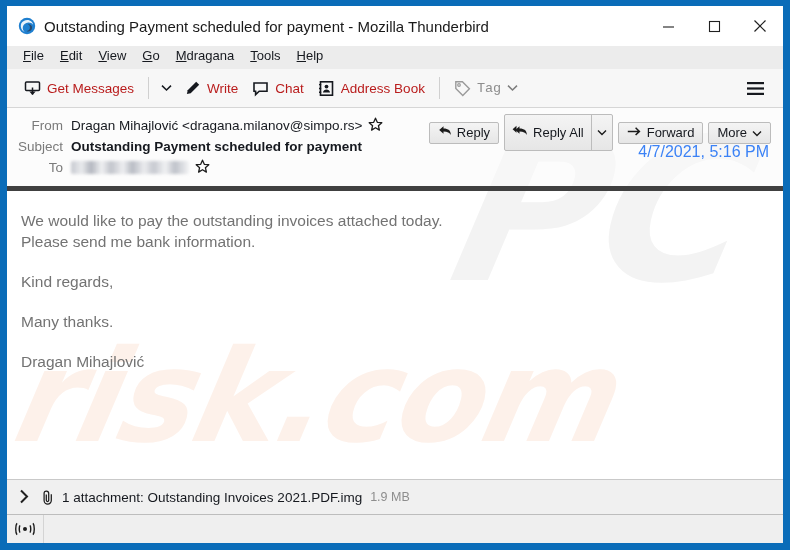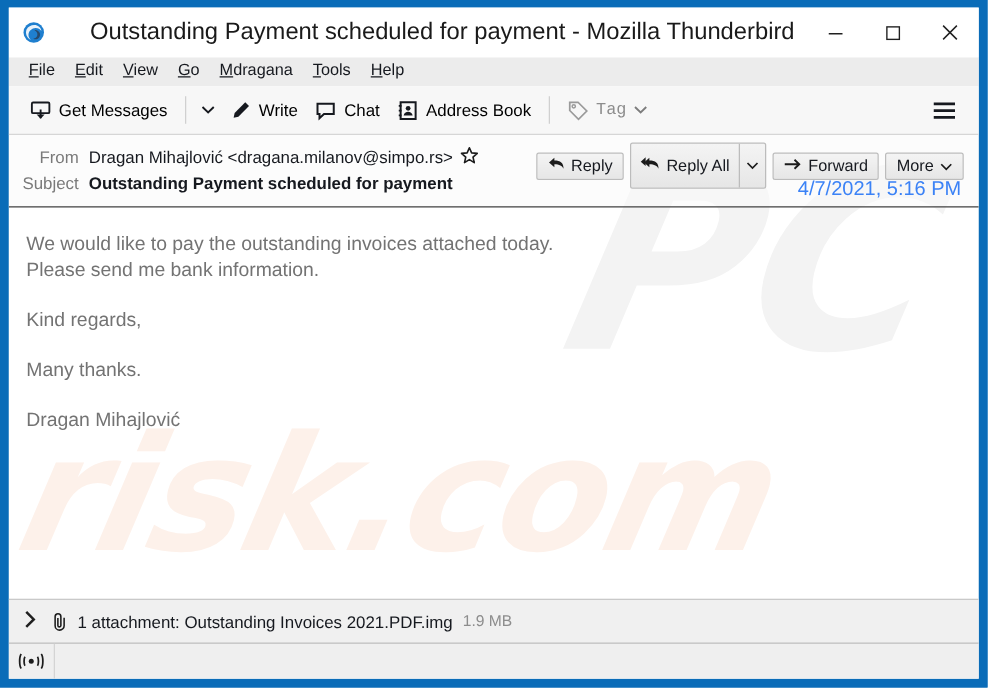--- a/index.html
+++ b/index.html
@@ -71,24 +71,23 @@
     align-items: center;
     z-index: 3;
   }
   .tb-icon {
     margin-left: 11px;
     margin-right: 8px;
     width: 18px; height: 18px;
     display: block;
   }
   .tb-title {
-    font-size: 19px;
+    font-size: 15px;
     color: #1a1a1a;
     white-space: nowrap;
-    margin-left: 28px;
   }
   .tb-buttons {
     margin-left: auto;
     display: flex;
     height: 100%;
   }
   .tb-btn {
     width: 46px;
     height: 100%;
     display: flex;
@@ -127,21 +126,21 @@
     display: flex;
     align-items: center;
     padding-left: 10px;
     z-index: 3;
   }
   .tool {
     display: flex;
     align-items: center;
     gap: 6px;
     font-size: 13.5px;
-    color: #000000;
+    color: #b91c1c;
     padding: 4px 7px;
     border-radius: 3px;
     white-space: nowrap;
     cursor: default;
   }
   .tool.dim { color:#8d8d8d;font-family:Liberation Mono, monospace; }
   .tool svg { display:block; }
   .tsep {
     width: 1px;
     height: 22px;
@@ -158,21 +157,21 @@
     margin-right: 14px;
     padding: 5px 4px;
     display:flex; align-items:center;
     cursor: default;
   }
 
   
   .msghead {
     position: relative;
     background: rgba(250,250,250,0.55);
-    border-bottom: 1px solid #404040;
+    border-bottom: 5px solid #404040;
     padding: 7px 10px 8px 0;
     z-index: 2;
   }
   .hdrow {
     display: flex;
     align-items: center;
     padding: 1px 0;
     min-height: 19px;
   }
   .hdlabel {
@@ -463,20 +462,31 @@
             <svg width="15" height="15" viewBox="0 0 15 15">
                 <path d="M7.5 1.2l1.8 4.1 4.5.4-3.4 3 1 4.4-3.9-2.4-3.9 2.4 1-4.4-3.4-3 4.5-.4z" fill="none" stroke="#1c1c1c" stroke-width="1.3" stroke-linejoin="round"></path>
               </svg>
           </span>
         </div>
       </div>
       <div class="hdrow">
         <div class="hdlabel">Subject</div>
         <div class="hdvalue bold">Outstanding Payment scheduled for payment</div>
       </div>
+      <div class="hdrow">
+        <div class="hdlabel">To</div>
+        <div class="hdvalue">
+          <span class="redacted"></span>
+          <span class="star">
+            <svg width="15" height="15" viewBox="0 0 15 15">
+                <path d="M7.5 1.2l1.8 4.1 4.5.4-3.4 3 1 4.4-3.9-2.4-3.9 2.4 1-4.4-3.4-3 4.5-.4z" fill="none" stroke="#1c1c1c" stroke-width="1.3" stroke-linejoin="round"></path>
+              </svg>
+          </span>
+        </div>
+      </div>
 
       <div class="hd-actions">
         <div class="btn">
           <span>
             <svg width="14" height="12" viewBox="0 0 14 12">
                 <path d="M5.5 1.2L1.2 5l4.3 3.8V6.4c4 0 6.3 1.3 7.3 3.6.1-4.6-2.4-6.6-7.3-6.6z" fill="#1c1c1c"></path>
               </svg>
           </span>
           <span>Reply</span>
         </div>

